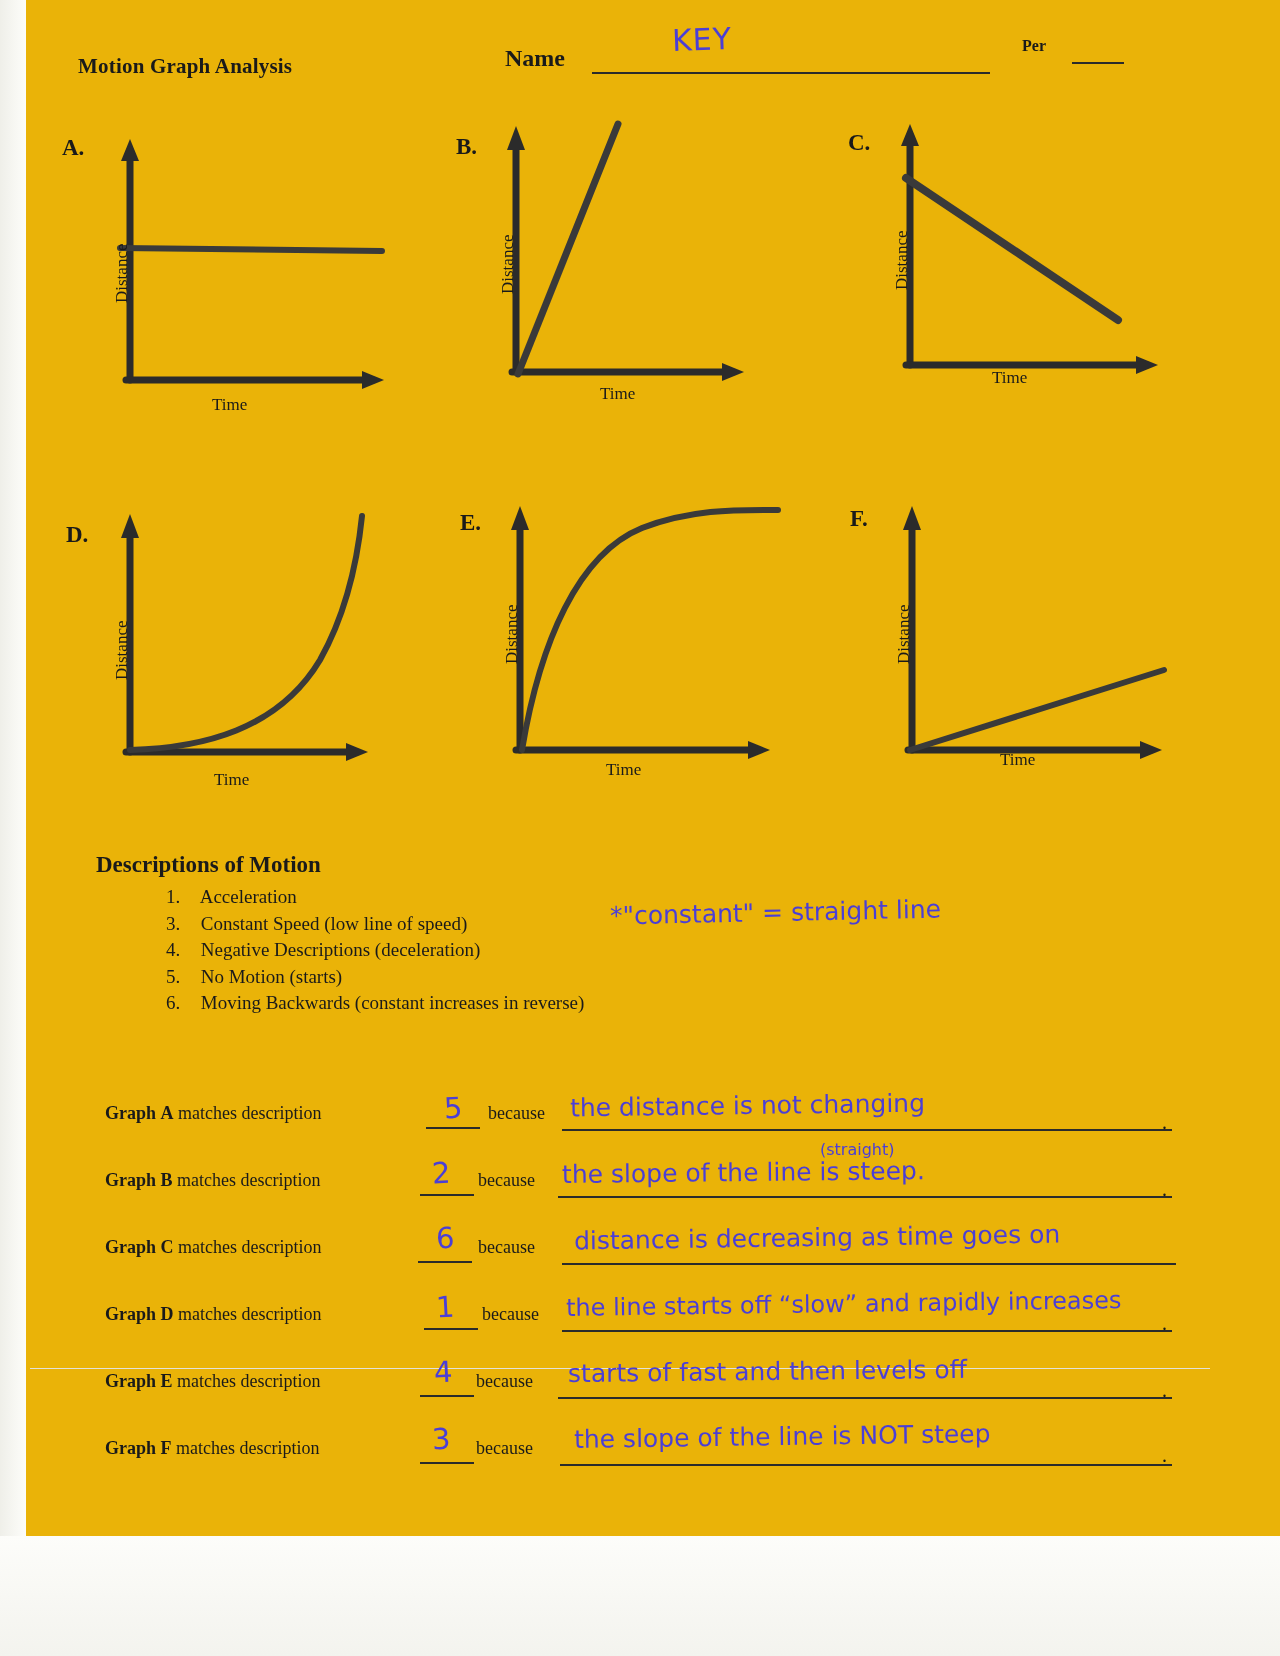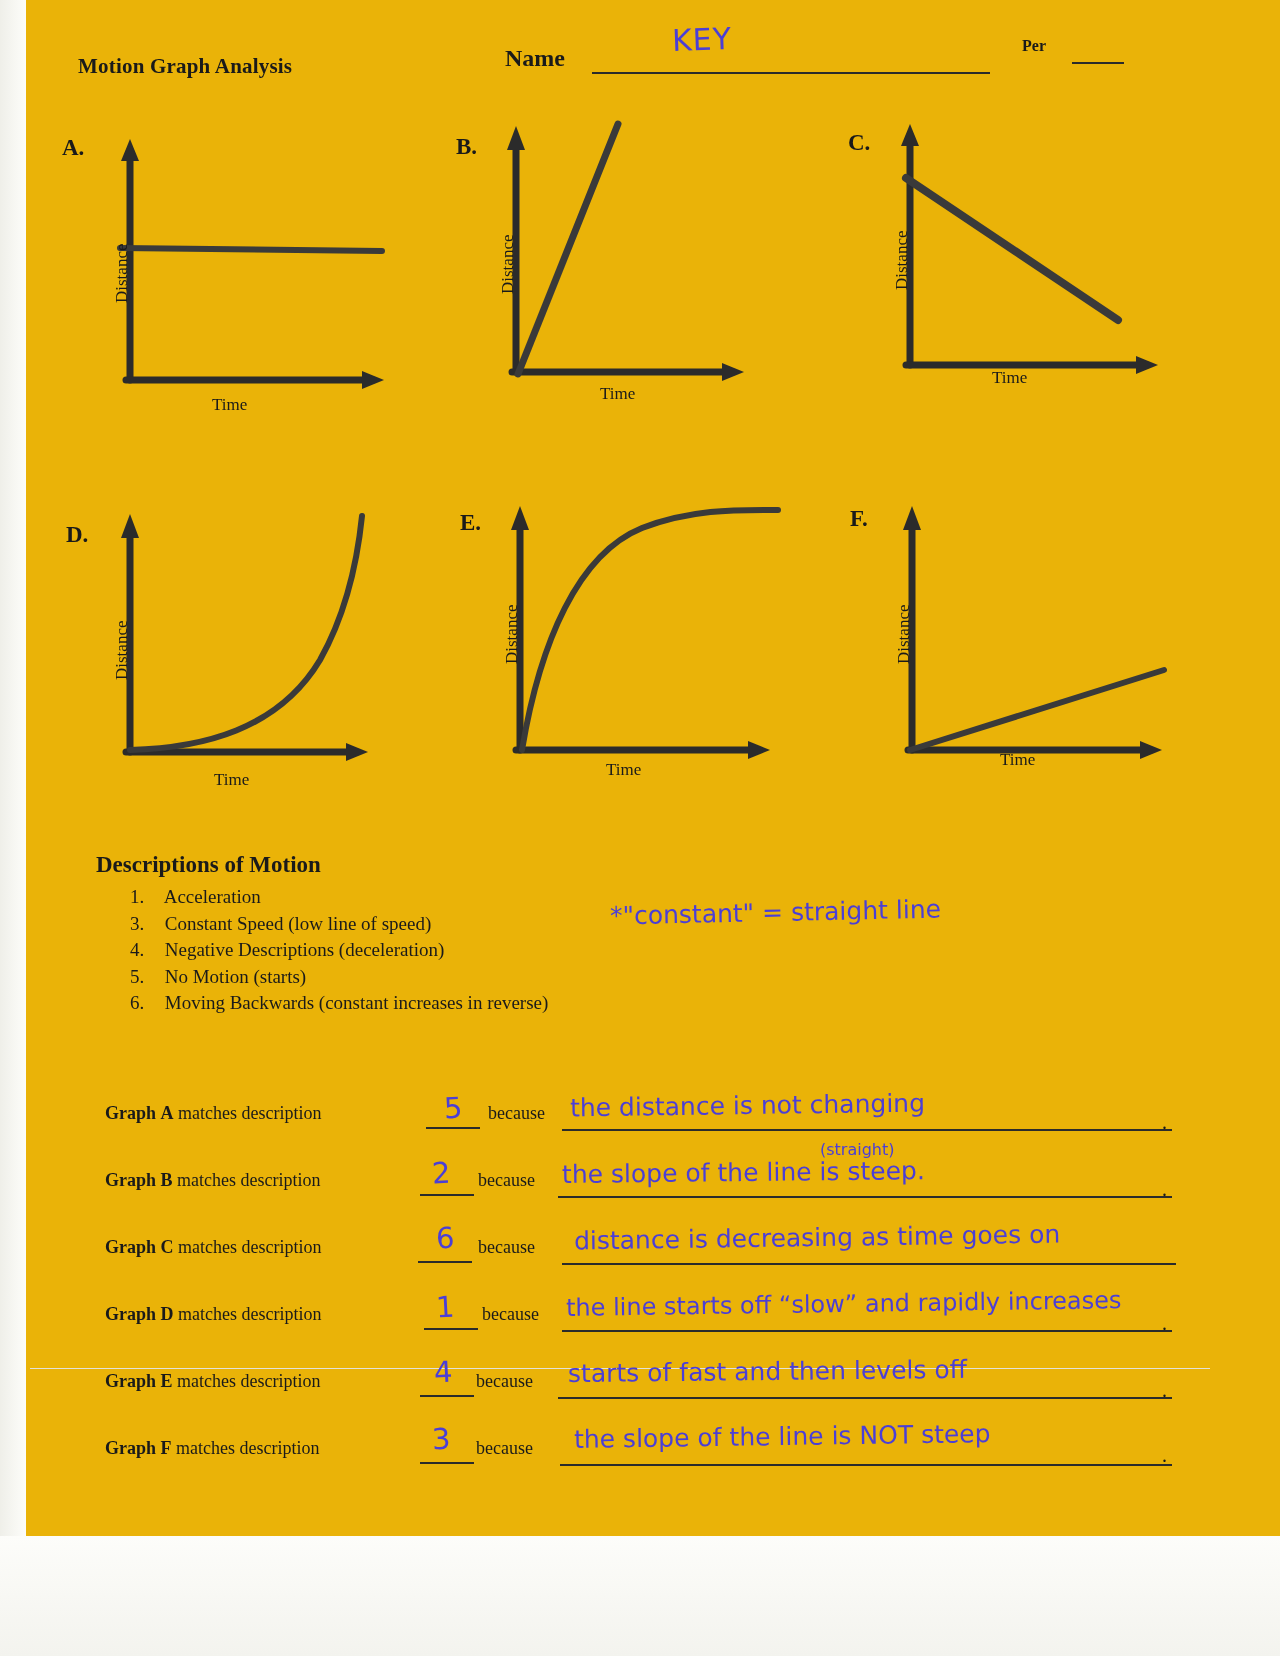--- a/index.html
+++ b/index.html
@@ -98,21 +98,21 @@
   
   .desc-head {
     position: absolute; left: 96px; top: 852px;
     font-weight: bold; font-size: 23px;
   }
   .desc-list {
     position: absolute; left: 130px; top: 884px;
     font-size: 19px;
     line-height: 26.5px;
   }
-  .desc-list .row { display: block; white-space: nowrap; }
+  .desc-list .row { display: block; white-space: nowrap; margin-left: 36px; }
   .desc-list .num { display: inline-block; width: 30px; }
   .desc-note {
     position: absolute; left: 610px; top: 898px;
     font-family: "DejaVu Sans", sans-serif;
     font-size: 25px; color: #4b3fd6;
     transform: rotate(-1.2deg);
     white-space: nowrap;
   }
 
   

